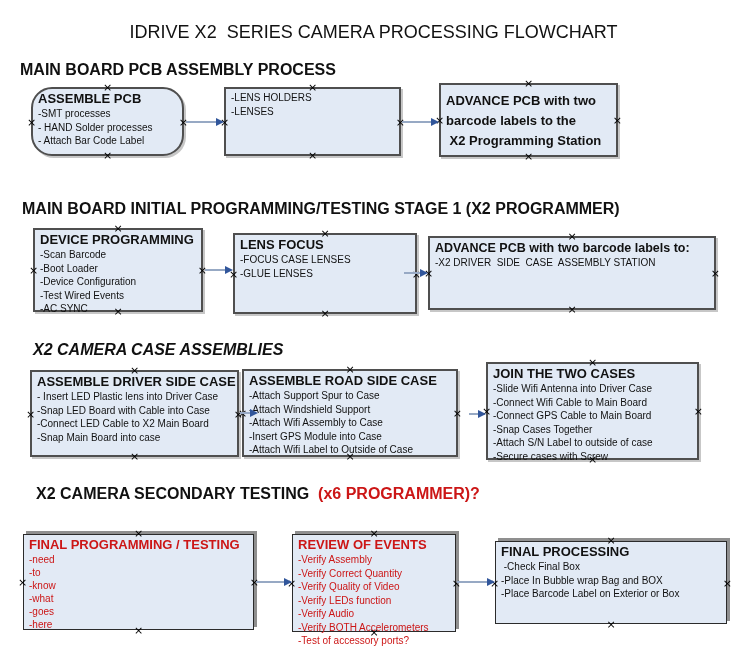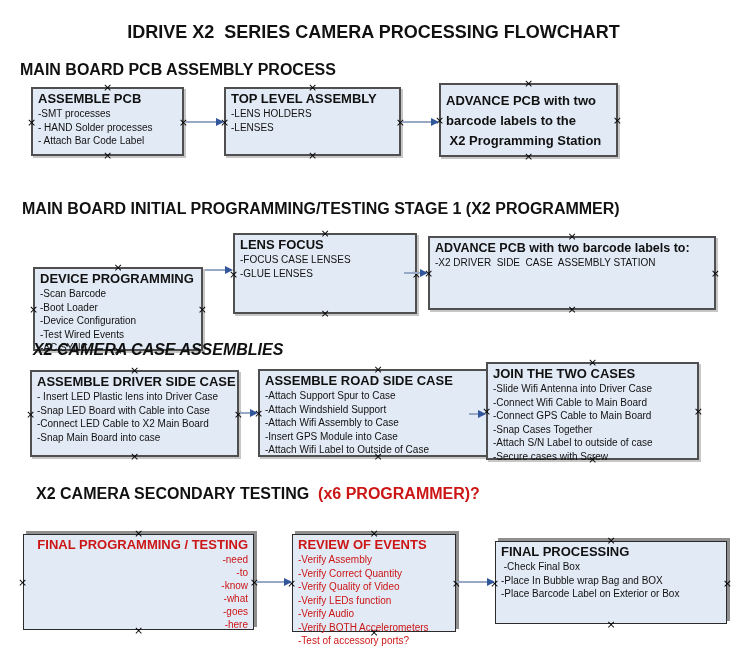--- a/index.html
+++ b/index.html
@@ -7,21 +7,21 @@
     --aline:#97a9c4; --ahead:#31569b;
   }
   html,body{margin:0;padding:0;background:#ffffff;}
   .canvas{
     position:relative;width:747px;height:662px;background:#ffffff;
     font-family:"Liberation Sans","DejaVu Sans",sans-serif;color:#111;
     overflow:hidden;
   }
   .title{
     position:absolute;left:0;top:22px;width:100%;text-align:center;
-    font-size:18px;font-weight:bold;white-space:pre;color:#111;
+    font-size:18px;font-weight:normal;white-space:pre;color:#111;
   }
   .heading{
     position:absolute;font-size:16px;font-weight:bold;white-space:pre;color:#111;
   }
   .heading .red{color:var(--red);}
   .fc-box{
     position:absolute;box-sizing:border-box;background:var(--fill);
     border:2px solid var(--border);padding:2px 5px;
     box-shadow:2px 2px 0 rgba(130,130,130,0.45);
   }
@@ -46,32 +46,31 @@
 </style>
 </head>
 <body>
 
 <div class="canvas">
 
   <div class="title">IDRIVE X2  SERIES CAMERA PROCESSING FLOWCHART</div>
 
   <div class="heading" style="left:20px;top:61px;"><span>MAIN BOARD PCB ASSEMBLY PROCESS</span><span class="red"></span></div>
 
-  <div class="fc-box" style="left:31px;top:87px;width:153px;height:69px;">
+  <div class="fc-box" style="left:31px;top:87px;width:153px;height:69px;border-radius:21px;">
     <div class="box-header">ASSEMBLE PCB</div>
     <div class="box-items">-SMT processes
 - HAND Solder processes
 - Attach Bar Code Label</div>
   <span class="anchor t">×</span>
       <span class="anchor b">×</span>
       <span class="anchor l">×</span>
       <span class="anchor r">×</span>
     </div>
   <div class="fc-box" style="left:224px;top:87px;width:177px;height:69px;">
-    <div class="box-header">TOP LEVEL ASSEMBLY</div>
     <div class="box-items">-LENS HOLDERS
 -LENSES</div>
   <span class="anchor t">×</span>
       <span class="anchor b">×</span>
       <span class="anchor l">×</span>
       <span class="anchor r">×</span>
     </div>
   <div class="fc-box" style="left:439px;top:83px;width:179px;height:74px;">
     <div class="box-header" style="line-height:20px;margin-top:4px;">ADVANCE PCB with two
 barcode labels to the
@@ -87,21 +86,21 @@
     <span class="line"></span>
     <span class="head"></span>
   </div>
   <div class="arrow" style="left:402px;top:117px;width:37px;">
     <span class="line"></span>
     <span class="head"></span>
   </div>
 
   <div class="heading" style="left:22px;top:200px;"><span>MAIN BOARD INITIAL PROGRAMMING/TESTING STAGE 1 (X2 PROGRAMMER)</span><span class="red"></span></div>
 
-  <div class="fc-box" style="left:33px;top:228px;width:170px;height:84px;margin-top:39px;">
+  <div class="fc-box" style="left:33px;top:228px;width:170px;height:84px;">
     <div class="box-header">DEVICE PROGRAMMING</div>
     <div class="box-items">-Scan Barcode
 -Boot Loader
 -Device Configuration
 -Test Wired Events
 -AC SYNC</div>
   <span class="anchor t">×</span>
       <span class="anchor b">×</span>
       <span class="anchor l">×</span>
       <span class="anchor r">×</span>
@@ -139,21 +138,21 @@
     <div class="box-header">ASSEMBLE DRIVER SIDE CASE</div>
     <div class="box-items">- Insert LED Plastic lens into Driver Case
 -Snap LED Board with Cable into Case
 -Connect LED Cable to X2 Main Board
 -Snap Main Board into case</div>
   <span class="anchor t">×</span>
       <span class="anchor b">×</span>
       <span class="anchor l">×</span>
       <span class="anchor r">×</span>
     </div>
-  <div class="fc-box" style="left:258px;top:369px;width:240px;height:88px;">
+  <div class="fc-box" style="left:242px;top:369px;width:216px;height:88px;">
     <div class="box-header">ASSEMBLE ROAD SIDE CASE</div>
     <div class="box-items">-Attach Support Spur to Case
 -Attach Windshield Support
 -Attach Wifi Assembly to Case
 -Insert GPS Module into Case
 -Attach Wifi Label to Outside of Case</div>
   <span class="anchor t">×</span>
       <span class="anchor b">×</span>
       <span class="anchor l">×</span>
       <span class="anchor r">×</span>
@@ -176,21 +175,21 @@
     <span class="line"></span>
     <span class="head"></span>
   </div>
   <div class="arrow" style="left:469px;top:409px;width:17px;">
     <span class="line"></span>
     <span class="head"></span>
   </div>
 
   <div class="heading" style="left:36px;top:485px;"><span>X2 CAMERA SECONDARY TESTING  </span><span class="red">(x6 PROGRAMMER)?</span></div>
 
-  <div class="fc-box shadow-tr red-text" style="left:23px;top:534px;width:231px;height:96px;text-align:right;">
+  <div class="fc-box shadow-tr red-text" style="left:23px;top:534px;width:231px;height:96px;">
     <div class="box-header">FINAL PROGRAMMING / TESTING</div>
     <div class="box-items" style="line-height:13px;">-need
 -to
 -know
 -what
 -goes
 -here</div>
   <span class="anchor t">×</span>
       <span class="anchor b">×</span>
       <span class="anchor l">×</span>

